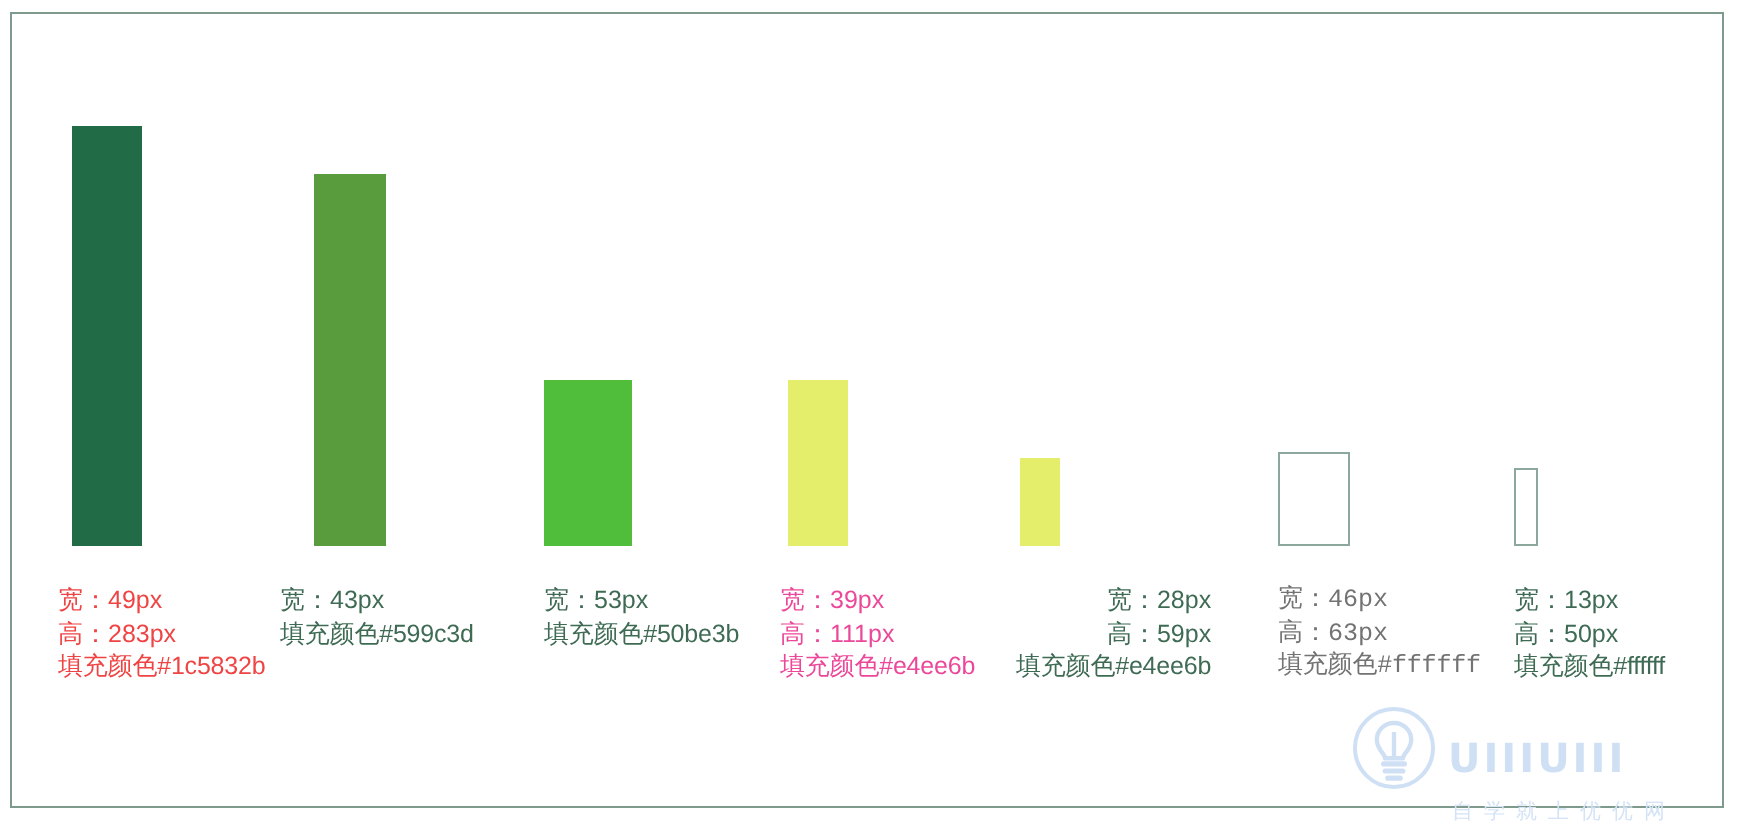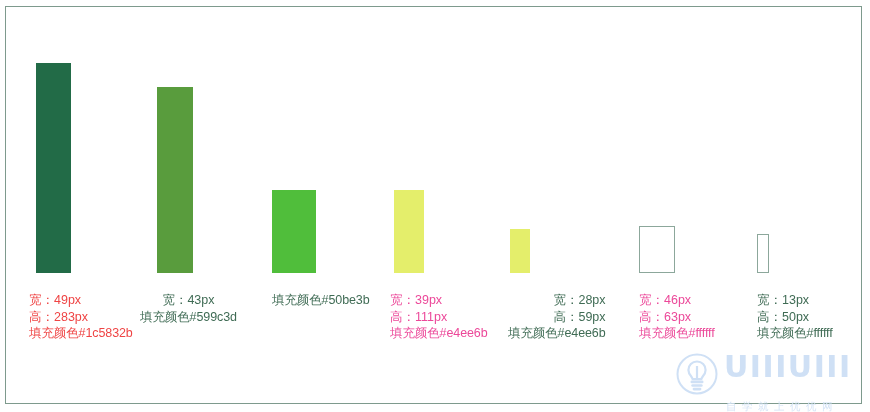--- a/index.html
+++ b/index.html
@@ -75,23 +75,23 @@
   #wm-bulb {
     position: absolute;
     left: 0px;
     top: 1px;
     width: 42px;
     height: 42px;
   }
   #wm-word {
     position: absolute;
     left: 48px;
-    top: 0px;
+    top: 12px;
     font-family: "DejaVu Sans", sans-serif;
-    font-size: 30px;
+    font-size: 20px;
     font-weight: bold;
     color: #cfe0f5;
     letter-spacing: 1.5px;
     line-height: 30px;
   }
   #wm-sub {
     position: absolute;
     left: 50px;
     top: 48px;
     font-size: 10.5px;
@@ -117,38 +117,39 @@
       <div class="bar outlined" style="left: 639px; top: 226px; width: 36px; height: 47px; background: rgb(255, 255, 255); border-color: rgb(140, 167, 155);"></div>
       <div class="bar outlined" style="left: 757px; top: 234px; width: 12px; height: 39px; background: rgb(255, 255, 255); border-color: rgb(140, 167, 155);"></div>
     </div>
 
   <div id="labels-layer">
       <div class="label-col" style="left: 29px; color: #ef4444;">
         <span class="line">宽：49px</span>
         <span class="line">高：283px</span>
         <span class="line fill">填充颜色#1c5832b</span>
       </div>
-      <div class="label-col" style="left: 140px; color: rgb(63, 107, 84); text-align: center;">
+      <div class="label-col" style="left: 140px; color: rgb(63, 107, 84);">
         <span class="line">宽：43px</span>
         <span class="line fill">填充颜色#599c3d</span>
       </div>
       <div class="label-col" style="left: 272px; color: rgb(63, 107, 84);">
+        <span class="line">宽：53px</span>
         <span class="line fill">填充颜色#50be3b</span>
       </div>
       <div class="label-col" style="left: 390px; color: #ec4899;">
         <span class="line">宽：39px</span>
         <span class="line">高：111px</span>
         <span class="line fill">填充颜色#e4ee6b</span>
       </div>
       <div class="label-col" style="left: 508px; color: rgb(63, 107, 84); text-align: right;">
         <span class="line">宽：28px</span>
         <span class="line">高：59px</span>
         <span class="line fill">填充颜色#e4ee6b</span>
       </div>
-      <div class="label-col" style="left: 639px; color: #ec4899;">
+      <div class="label-col" style="left: 639px; color: #737373; font-family: Liberation Mono, monospace;">
         <span class="line">宽：46px</span>
         <span class="line">高：63px</span>
         <span class="line fill">填充颜色#ffffff</span>
       </div>
       <div class="label-col" style="left: 757px; color: rgb(63, 107, 84);">
         <span class="line">宽：13px</span>
         <span class="line">高：50px</span>
         <span class="line fill">填充颜色#ffffff</span>
       </div>
     </div>

